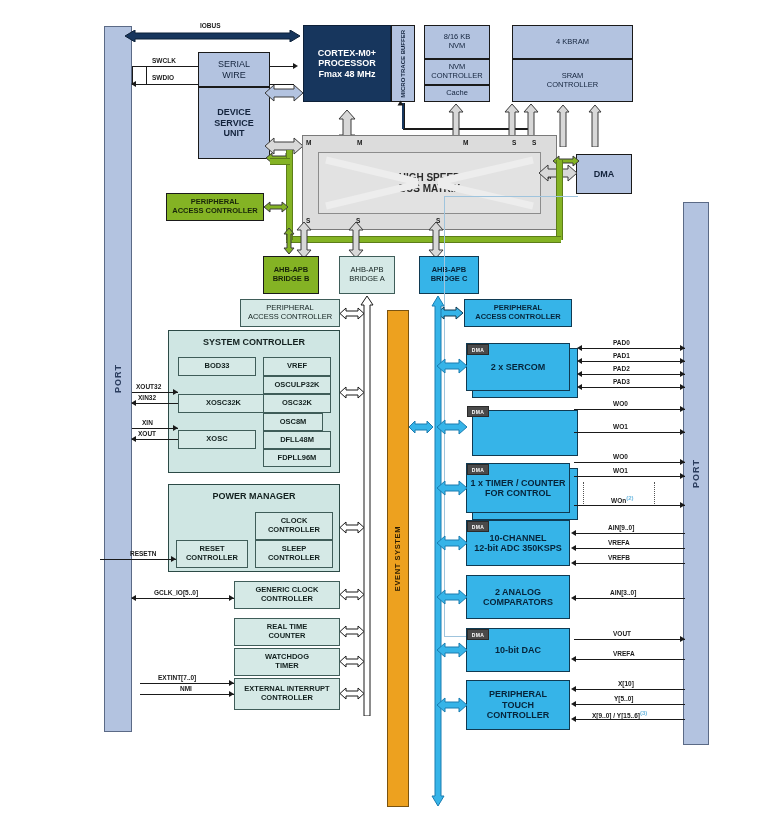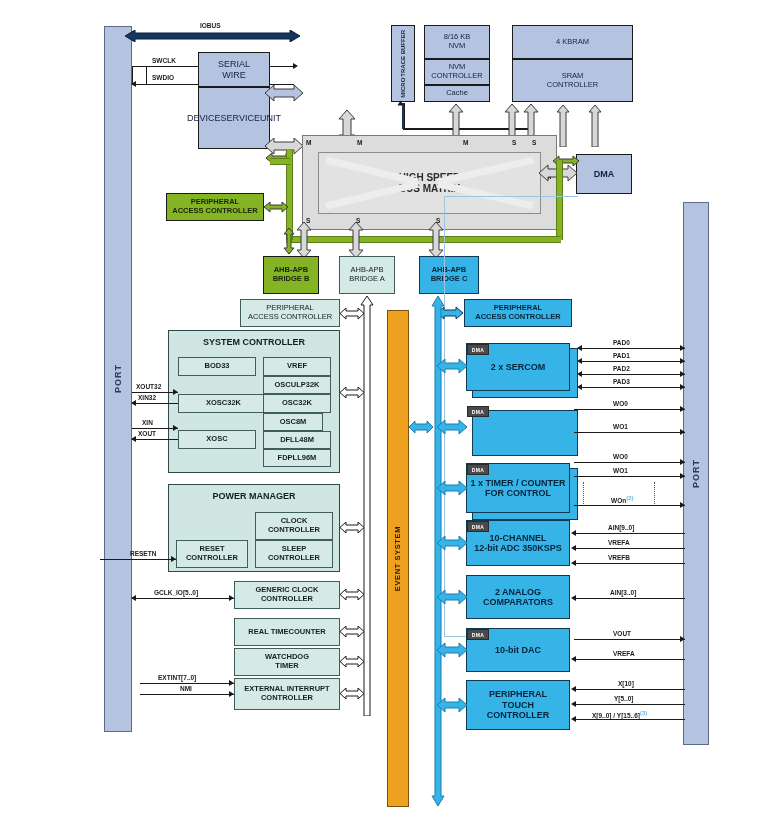--- a/index.html
+++ b/index.html
@@ -64,21 +64,21 @@
 
   <div class="hline" style="left:132px;top:84px;width:162px;"></div>
   <div class="ar-l" style="left:131px;top:81px;"></div>
   <div class="lbl tiny" style="left:152px;top:74px;font-weight:bold;">SWDIO</div>
   <div class="vline" style="left:146px;top:66px;height:18px;"></div>
 
   <div class="box c-blue md" style="left:198px;top:52px;width:72px;height:35px;flex-direction:column;">
     <span>SERIAL</span>
     <span>WIRE</span>
   </div>
-  <div class="box c-blue md" style="left:198px;top:87px;width:72px;height:62px;flex-direction:row;">
+  <div class="box c-blue md" style="left:198px;top:87px;width:72px;height:72px;flex-direction:column;font-weight:bold;">
     <span>DEVICE</span>
     <span>SERVICE</span>
     <span>UNIT</span>
   </div>
 
   <div class="fat" style="left:265px;top:84px;">
     <svg width="38" height="18" viewBox="0 0 38 18">
       <polygon points="0,9 9,1 9,5 29,5 29,1 38,9 29,17 29,13 9,13 9,17" fill="#b3c3e0" stroke="#3a3a3a" stroke-width="1"></polygon>
     </svg>
   </div>
@@ -88,20 +88,25 @@
       <polygon points="0,9 9,1 9,5 29,5 29,1 38,9 29,17 29,13 9,13 9,17" fill="#d8d8d8" stroke="#3a3a3a" stroke-width="1"></polygon>
     </svg>
   </div>
 
   <div class="fat" style="left:266px;top:152px;">
     <svg width="26" height="12" viewBox="0 0 26 12">
       <polygon points="0,6 6,1 6,4 20,4 20,1 26,6 20,11 20,8 6,8 6,11" fill="#84b324" stroke="#3a3a3a" stroke-width="1"></polygon>
     </svg>
   </div>
 
+  <div class="box c-navy" style="left:303px;top:25px;width:88px;height:77px;flex-direction:column;font-size:9px;">
+    <span>CORTEX-M0+</span>
+    <span>PROCESSOR</span>
+    <span>Fmax 48 MHz</span>
+  </div>
   <div class="box c-blue" style="left:391px;top:25px;width:24px;height:77px;">
     <div class="vert" style="font-size:6px;font-weight:bold;display:flex;gap:1px;">
       <span>MICRO</span>
       <span>TRACE BUFFER</span>
     </div>
   </div>
 
   <div class="fat" style="left:338px;top:110px;">
     <svg width="18" height="34" viewBox="0 0 18 34">
       <polygon points="9,0 17,9 13,9 13,25 17,25 9,34 1,25 5,25 5,9 1,9" fill="#d8d8d8" stroke="#3a3a3a" stroke-width="1"></polygon>
@@ -376,21 +381,21 @@
   <div class="fat" style="left:340px;top:588px;">
     <svg width="24" height="13" viewBox="0 0 24 13">
         <polygon points="0,6.5 6,1 6,4 18,4 18,1 24,6.5 18,12 18,9 6,9 6,12" fill="#ffffff" stroke="#1a1a1a" stroke-width="1"></polygon>
       </svg>
   </div>
   <div class="hline" style="left:132px;top:598px;width:102px;"></div>
   <div class="ar-r" style="left:229px;top:595px;"></div>
   <div class="ar-l" style="left:131px;top:595px;"></div>
   <div class="lbl tiny" style="left:154px;top:589px;font-weight:bold;">GCLK_IO[5..0]</div>
 
-  <div class="box c-mint sm" style="left:234px;top:618px;width:106px;height:28px;flex-direction:row;font-weight:bold;">
+  <div class="box c-mint sm" style="left:234px;top:618px;width:106px;height:28px;flex-direction:column;font-weight:bold;">
     <span>REAL TIME</span>
     <span>COUNTER</span>
   </div>
   <div class="fat" style="left:340px;top:625px;">
     <svg width="24" height="13" viewBox="0 0 24 13">
         <polygon points="0,6.5 6,1 6,4 18,4 18,1 24,6.5 18,12 18,9 6,9 6,12" fill="#ffffff" stroke="#1a1a1a" stroke-width="1"></polygon>
       </svg>
   </div>
 
   <div class="box c-mint sm" style="left:234px;top:648px;width:106px;height:28px;flex-direction:column;font-weight:bold;">

